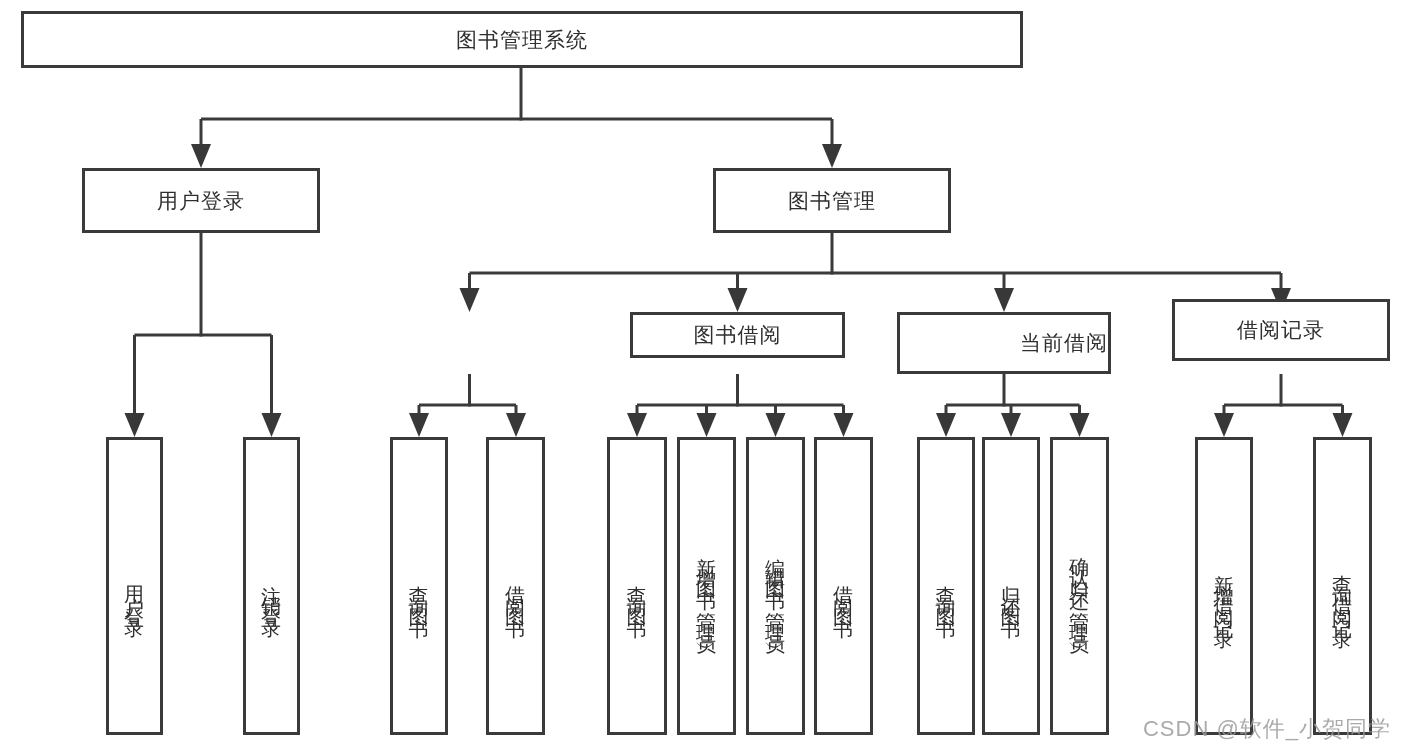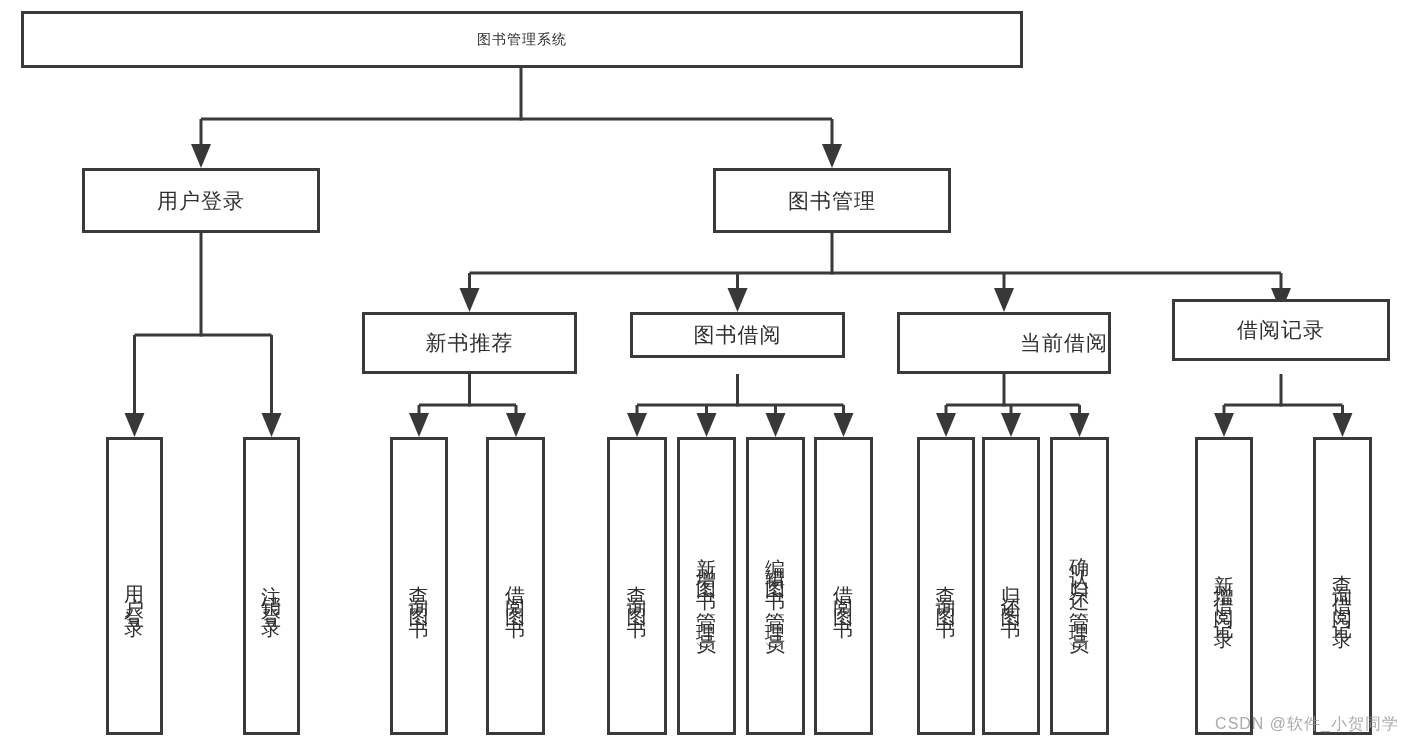--- a/index.html
+++ b/index.html
@@ -7,29 +7,29 @@
     position:relative;width:1405px;height:747px;background:#ffffff;overflow:hidden;
     font-family:"Liberation Sans","DejaVu Sans",sans-serif;color:#2f2f2f;
   }
   svg.connectors{position:absolute;left:0;top:0;z-index:0;}
   .box{
     position:absolute;box-sizing:border-box;background:#ffffff;
     border:3px solid #3a3a3a;z-index:1;
     display:flex;align-items:center;justify-content:center;
   }
   .hbox{font-size:21px;letter-spacing:1px;}
-  .root{font-size:14px;}
+  .root{font-size:21px;}
   .vbox span{
     writing-mode:vertical-rl;text-orientation:mixed;
     font-size:20px;letter-spacing:11px;line-height:1;
     white-space:nowrap;margin-bottom:-11px;color:#2f2f2f;
   }
   .watermark{
-    position:absolute;right:6px;top:714px;z-index:2;
-    font-size:16px;letter-spacing:1px;color:rgba(155,155,155,0.85);
+    position:absolute;right:14px;top:714px;z-index:2;
+    font-size:22px;letter-spacing:1px;color:rgba(155,155,155,0.85);
   }
 </style>
 </head>
 <body>
 
 <div class="canvas">
 
   <svg class="connectors" width="1405" height="747" viewBox="0 0 1405 747" stroke="#3a3a3a" stroke-width="3" fill="#383838">
 
     <g>
@@ -110,23 +110,20 @@
     <span>图书管理系统</span>
   </div>
 
   <div class="box hbox" style="left:82px;top:168px;width:238px;height:65px;">
     <span>用户登录</span>
   </div>
   <div class="box hbox" style="left:713px;top:168px;width:238px;height:65px;">
     <span>图书管理</span>
   </div>
 
-  <div class="box hbox" style="left:362px;top:312px;width:215px;height:62px;">
-    <span>新书推荐</span>
-  </div>
   <div class="box hbox" style="left:630px;top:312px;width:215px;height:46px;">
     <span>图书借阅</span>
   </div>
   <div class="box hbox" style="left:897px;top:312px;width:214px;height:62px;justify-content:flex-end;">
     <span>当前借阅</span>
   </div>
   <div class="box hbox" style="left:1172px;top:299px;width:218px;height:62px;">
     <span>借阅记录</span>
   </div>
 

